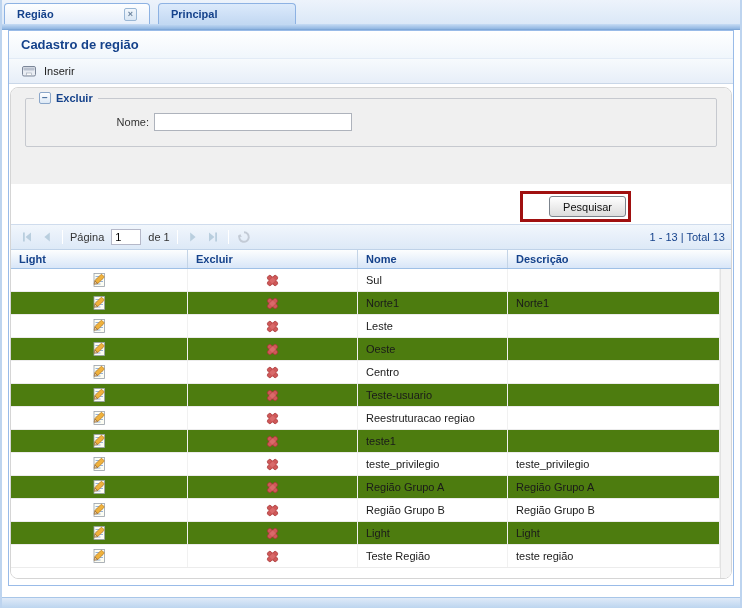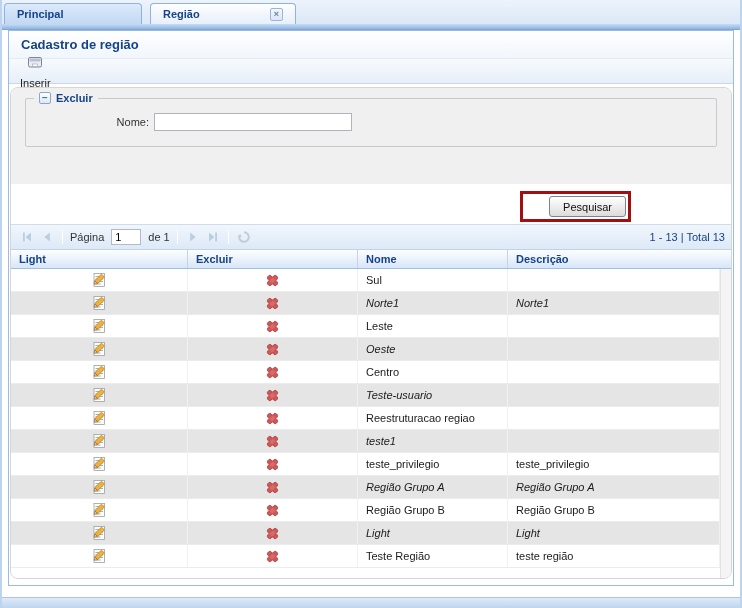--- a/index.html
+++ b/index.html
@@ -16,21 +16,21 @@
   .tab-close { margin-left:auto; width:13px; height:13px; border:1px solid #9ab7d5; border-radius:2px;
                background:linear-gradient(#f2f7fc,#d9e6f4); color:#68809b; font-size:9px; line-height:11px; text-align:center; cursor:pointer; }
   .tabstrip { height:6px; background:linear-gradient(#c7dcf4,#8fb5e1); border-bottom:1px solid #7fa7d6; }
 
   
   .panel { margin:0 6px; height:556px; border:1px solid #99bbe8; background:#fff; }
   .panel-title { height:27px; line-height:27px; padding-left:12px; font-size:13px; font-weight:bold; color:#15428b;
                  background:linear-gradient(#ffffff,#f0f6fc); }
   .toolbar { height:26px; display:flex; align-items:center; padding-left:7px;
              background:linear-gradient(#f7fafd,#e7eef8); border-top:1px solid #e2ebf6; border-bottom:1px solid #c9d7e8; }
-  .tb-btn { display:flex; align-items:center; gap:6px; padding:2px 8px 2px 4px; font-size:11px; color:#222; cursor:pointer; border-radius:3px;flex-direction:column; }
+  .tb-btn { display:flex; align-items:center; gap:6px; padding:2px 8px 2px 4px; font-size:11px; color:#222; cursor:pointer; border-radius:3px; }
 
   .panel-body { padding:3px 1px 6px; }
   .card { height:492px; border:1px solid #d5d5d5; border-radius:8px; background:#fff; overflow:hidden; display:flex; flex-direction:column; }
 
   
   .filters { height:96px; background:#f0f0f0; border-radius:7px 7px 0 0; padding:4px 14px 0; }
   fieldset { border:1px solid #c6c9cf; border-radius:2px; padding:6px 0 9px; }
   legend { margin-left:8px; padding:0 5px; display:flex; align-items:center; gap:5px; font-size:11px; font-weight:bold; color:#15428b; }
   .collapse-box { width:12px; height:12px; border:1px solid #8aa6c9; border-radius:2px; background:linear-gradient(#ffffff,#dce8f5);
                   color:#4a6f9e; font-size:10px; line-height:10px; text-align:center; cursor:pointer; }
@@ -53,41 +53,41 @@
   .pg-input { width:30px; height:16px; border:1px solid #b5b8c8; font-size:11px; padding:0 3px; margin:0 3px; font-family:"Liberation Sans",sans-serif; }
   .pg-right { margin-left:auto; color:#15428b; font-size:11px; }
 
   .ghead { height:19px; display:flex; background:linear-gradient(#fdfefe,#d8e6f8); border-bottom:1px solid #9fc0e6; }
   .hcell { font-size:11px; font-weight:bold; color:#15428b; line-height:18px; padding-left:8px; border-right:1px solid #c4d4e6; cursor:pointer; }
   .c-edit { width:177px; } .c-del { width:170px; } .c-nome { width:150px; } .c-desc { flex:1; border-right:none; }
 
   .gbody { flex:1; position:relative; }
   .gutter { position:absolute; top:0; right:0; bottom:0; width:11px; background:#f4f4f4; border-left:1px solid #e2e2e2; }
   .grid-row { height:23px; display:flex; border-bottom:1px solid #ececec; margin-right:11px; background:#fff; cursor:pointer; }
-  .grid-row.alt { background:#e5e5e5;font-style:italic; }
+  .grid-row.alt { background:#4d7c0f; }
   .gcell { font-size:11px; color:#1a1a1a; line-height:22px; padding-left:8px; border-right:1px solid #f1f1f1; overflow:hidden; white-space:nowrap; }
   .icell { display:flex; align-items:center; justify-content:center; padding-left:0; }
   .icon-btn { width:18px; height:18px; display:inline-flex; align-items:center; justify-content:center; cursor:pointer; }
 
   
   .statusbar { position:absolute; left:0; right:0; bottom:0; height:11px;
                background:linear-gradient(#dfeaf8,#bcd5ef); border-top:1px solid #a8c6e8; }
 </style>
 </head>
 <body>
 
 <div class="page">
 
   <div class="tabbar">
-    <div class="tab inactive">
-      <span>Principal</span>
-    </div>
     <div class="tab active">
       <span>Região</span>
       <span class="tab-close">×</span>
+    </div>
+    <div class="tab inactive">
+      <span>Principal</span>
     </div>
   </div>
   <div class="tabstrip"></div>
 
   <div class="panel">
     <div class="panel-title">Cadastro de região</div>
 
     <div class="toolbar">
       <div class="tb-btn">
         <span class="icon-btn">

